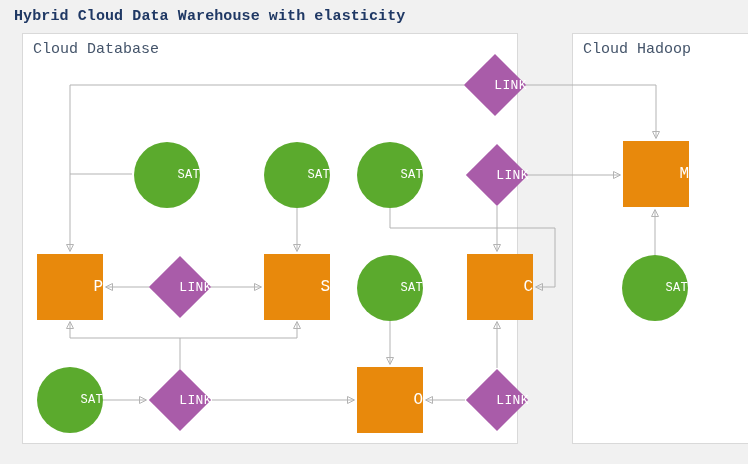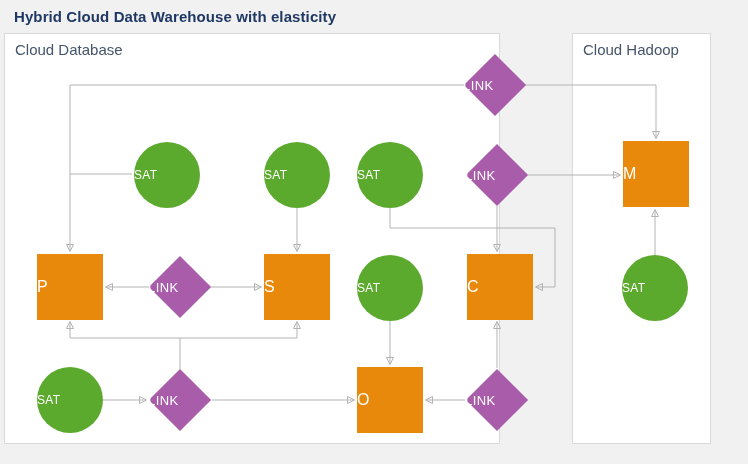--- a/index.html
+++ b/index.html
@@ -1,42 +1,42 @@
 <!DOCTYPE html>
 <html style="--page-bg: #f1f1f1; --container-bg: #ffffff; --container-border: #d9d9d9; --title-text: #1f3864; --container-label-text: #44546a; --hub-orange: #e8890c; --sat-green: #5baa2d; --link-purple: #a95ca9; --line-gray: #b3b3b3; --arrow-gray: #a6a6a6; --node-text: #ffffff;"><head>
 <meta charset="utf-8">
 <style>
   html,body{margin:0;padding:0;background:#e9e9e9;}
   .page{
     position:relative;width:748px;height:464px;overflow:hidden;
     background:var(--page-bg,#f1f1f1);
-    font-family:Liberation Sans, sans-serif;
+    font-family:Liberation Mono, monospace;
   }
   .page-title{
     position:absolute;left:14px;top:8px;
     font-size:15px;font-weight:600;letter-spacing:.1px;
     color:var(--title-text,#1f3864);
   }
   .group{
     position:absolute;top:33px;height:411px;
     background:var(--container-bg,#ffffff);
     border:1px solid var(--container-border,#d9d9d9);
     box-sizing:border-box;
   }
-  .group-db{left:4px;width:496px;}
-  .group-hd{left:572px;width:139px;}
+  .group-db{left:22px;width:496px;}
+  .group-hd{left:572px;width:177px;}
   .group-label{
     position:absolute;left:10px;top:7px;
     font-size:15px;color:var(--container-label-text,#44546a);
   }
   .edges{position:absolute;left:0;top:0;pointer-events:none;}
   .edges path{fill:none;stroke:var(--line-gray,#b3b3b3);stroke-width:1;}
   .arrowhead{fill:var(--arrow-gray,#a6a6a6);stroke:none;}
   .node{
-    position:absolute;display:flex;align-items:center;justify-content:flex-start;
+    position:absolute;display:flex;align-items:center;justify-content:flex-end;
     cursor:default;
   }
   .node .node-label{
     position:relative;z-index:2;
     color:var(--node-text,#ffffff);
     font-size:14px;line-height:1;
   }
   .hub{width:66px;height:66px;background:var(--hub-orange,#e8890c);}
   .hub .node-label{font-size:16px;}
   .sat{width:66px;height:66px;border-radius:50%;background:var(--sat-green,#5baa2d);}

